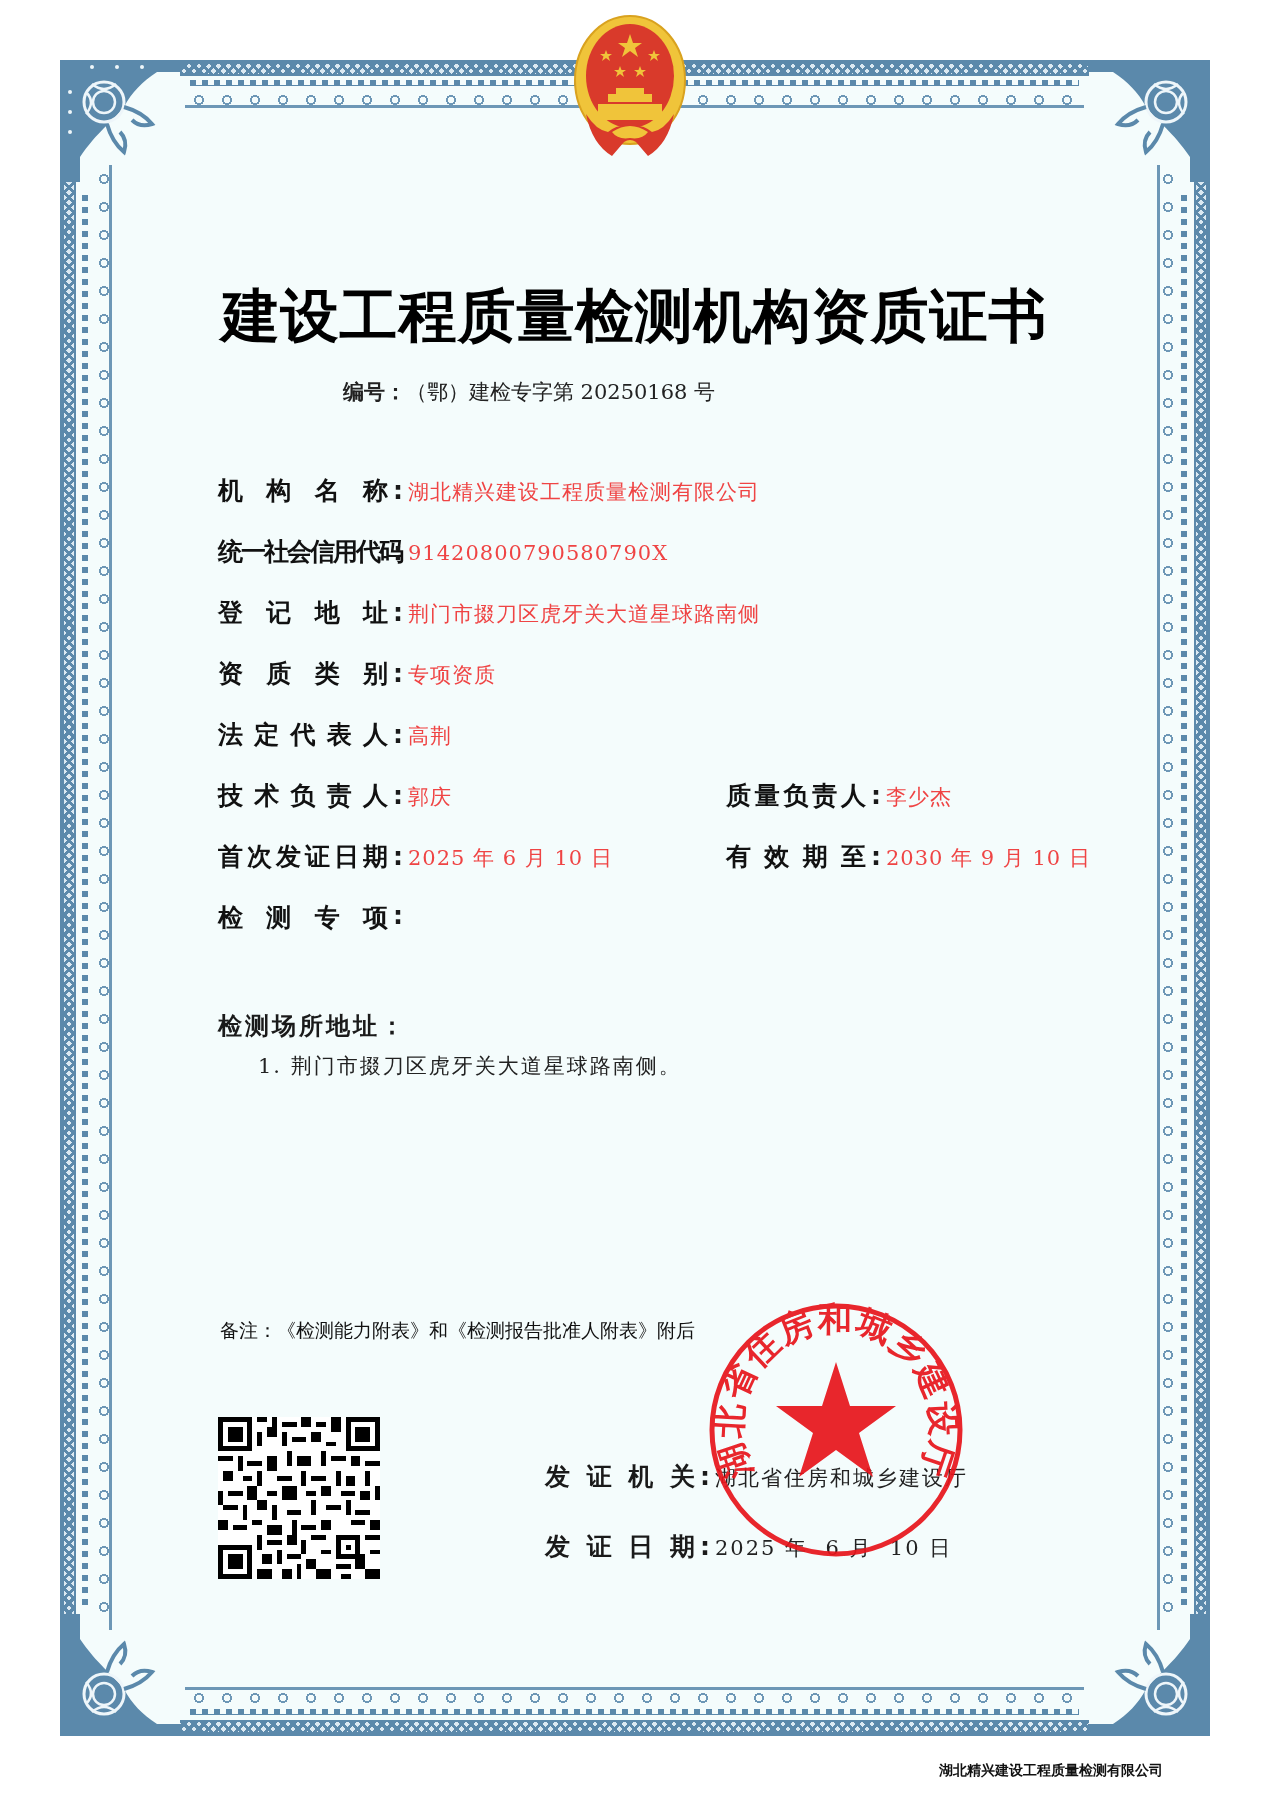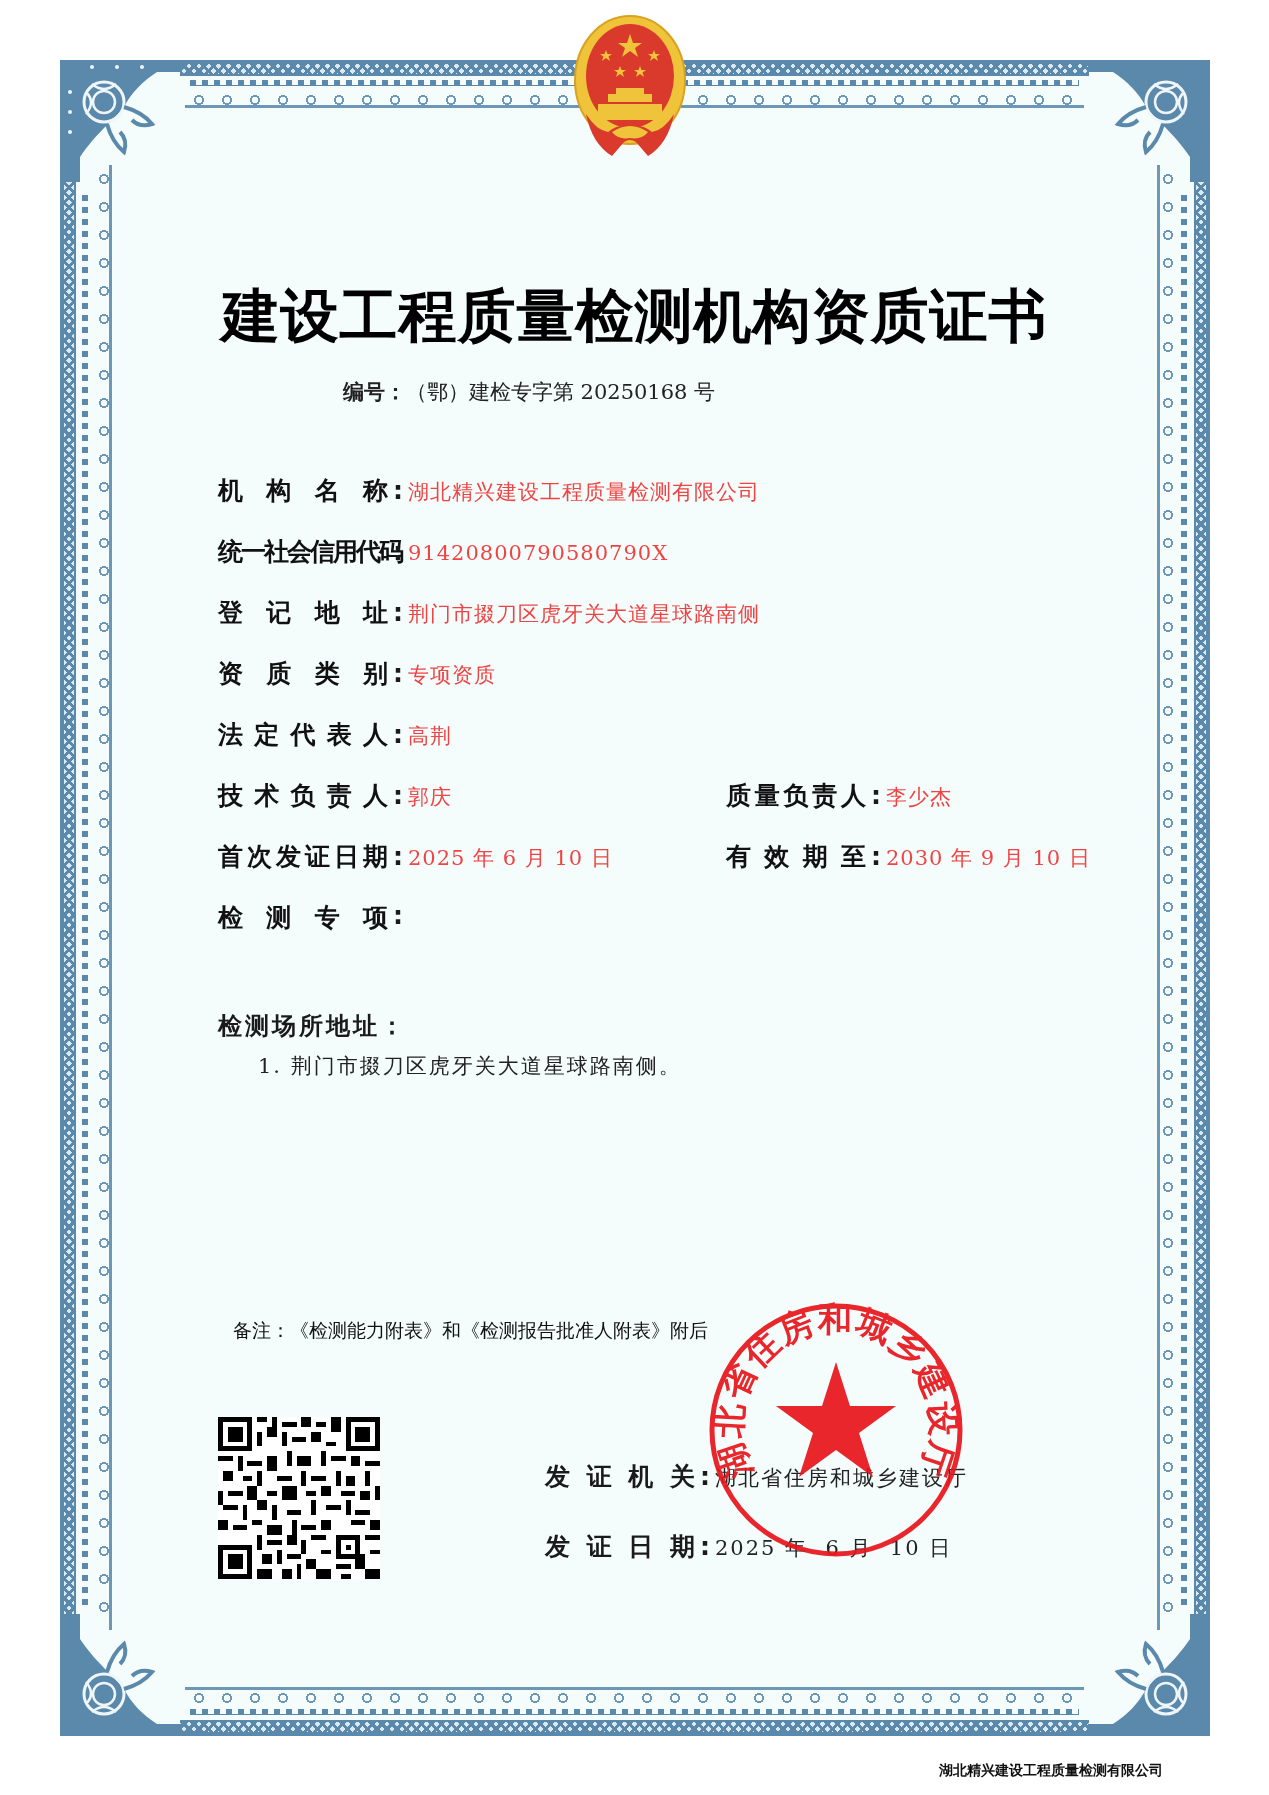--- a/index.html
+++ b/index.html
@@ -114,21 +114,21 @@
   .field .v.multi { line-height: 29px; width: 640px; }
 
   .section-title {
     position: absolute; left: 218px; top: 1010px;
     font-family: "DejaVu Sans", "Liberation Sans", sans-serif;
     font-size: 24px; font-weight: bold; letter-spacing: 3px;
   }
   .site-item { position: absolute; left: 258px; top: 1052px; font-size: 21px; letter-spacing: 2px; color: #222; }
 
   .remark {
-    position: absolute; left: 233px; top: 1318px;
+    position: absolute; left: 220px; top: 1318px;
     font-family: Liberation Serif, serif;
     font-size: 19px; color: #111;
   }
 
   .qr { position: absolute; left: 218px; top: 1417px; width: 162px; height: 162px; }
 
   .issuer {
     position: absolute; left: 545px; display: flex; align-items: baseline;
   }
   .issuer .k {

